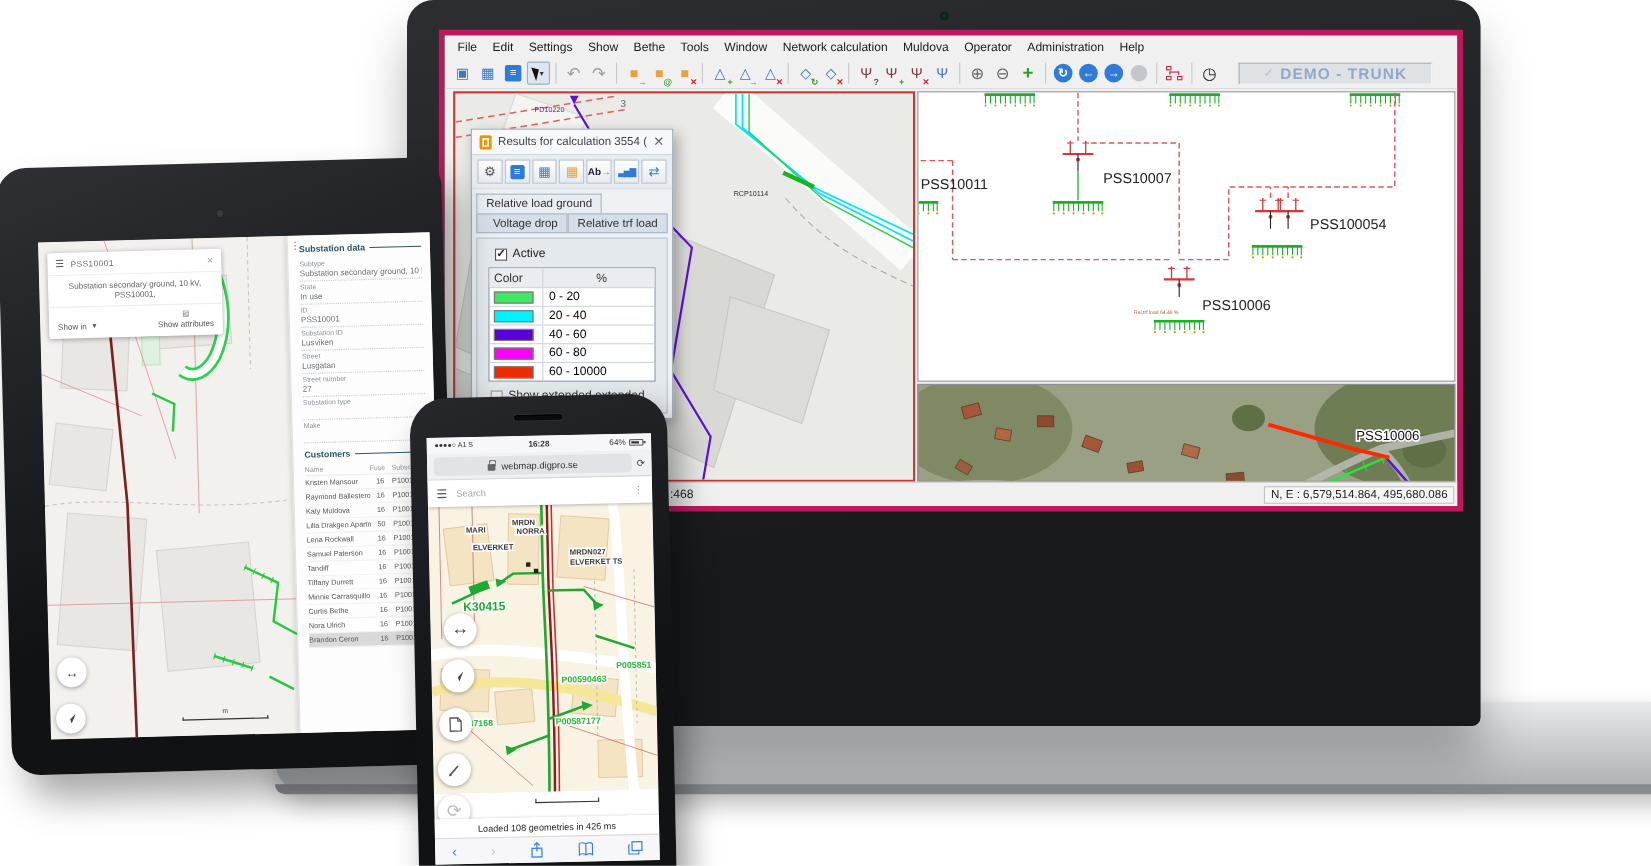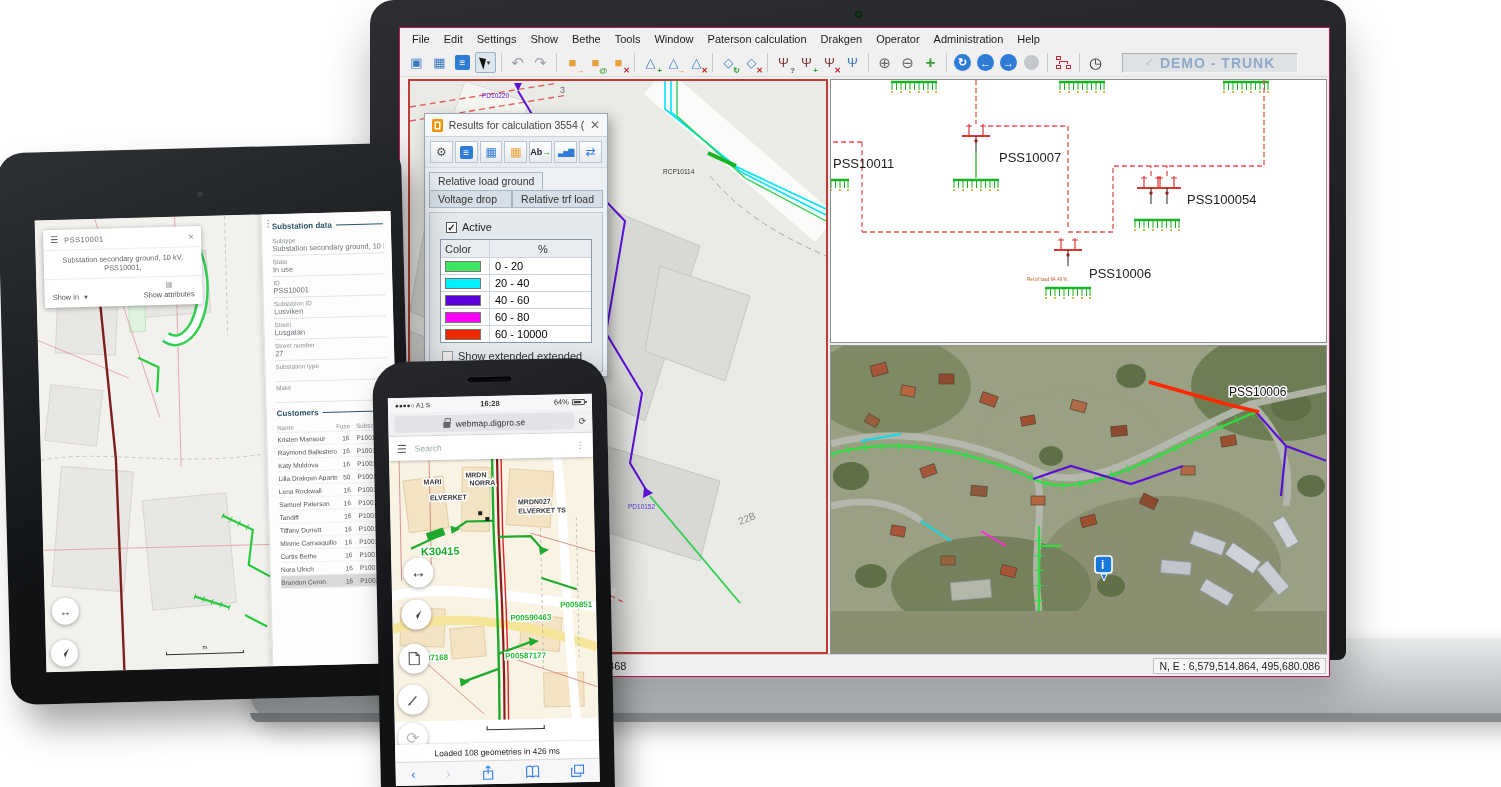--- a/index.html
+++ b/index.html
@@ -4,21 +4,21 @@
 <style>
 *{margin:0;padding:0;box-sizing:border-box}
 html,body{width:1501px;height:787px}
 body{background:#fff;font-family:"Liberation Sans",sans-serif;position:relative;overflow:hidden}
 .stage{position:absolute;inset:0;overflow:hidden}
 
 
 .laptop{position:absolute;left:370px;top:0;width:976px;height:660px;z-index:1}
 .laptop-bezel{position:absolute;inset:0;background:linear-gradient(170deg,#2c2e31,#17191b 70%);border-radius:24px 24px 8px 8px;box-shadow:0 30px 45px rgba(0,0,0,.28)}
 .laptop-cam{position:absolute;top:11px;left:50%;width:7px;height:7px;margin-left:-3px;border-radius:50%;background:#10331a;box-shadow:inset 0 0 2px #000}
-.laptop-screen{position:absolute;left:29px;top:27px;width:931px;height:650px;background:#14532d;overflow:hidden;border:1px solid #be185d}
+.laptop-screen{position:absolute;left:29px;top:27px;width:931px;height:438px;background:#14532d;overflow:hidden;border:5px solid #be185d}
 .laptop-base{position:absolute;left:250px;top:638px;width:1300px;height:84px;background:linear-gradient(#e8eaeb,#c4c8ca 55%,#a9adaf);border-radius:12px 12px 30px 30px;z-index:0;box-shadow:0 10px 22px rgba(0,0,0,.25)}
 .base-notch{position:absolute;left:435px;top:0;width:132px;height:13px;background:linear-gradient(#9aa0a3,#cdd1d3);border-radius:0 0 12px 12px}
 .base-edge{position:absolute;left:0;right:0;bottom:0;height:9px;background:#868b8e;border-radius:0 0 30px 30px}
 
 
 .app{width:100%;height:100%;display:flex;flex-direction:column;background:#f0f0f0}
 .menubar{height:21px;display:flex;align-items:center;gap:14px;padding:0 12px;font-size:11px;color:#1a1a1a}
 .menubar span{white-space:nowrap}
 .toolbar{height:28px;display:flex;align-items:center;gap:2px;padding:0 6px;border-bottom:1px solid #dcdcdc}
 .tb-sep{width:1px;height:19px;background:#c8c8c8;margin:0 3px}
@@ -54,21 +54,21 @@
 .dlg-appicon{width:13px;height:13px;background:#f39200;border-radius:2px;box-shadow:inset 0 0 0 2.5px #f39200,inset 0 0 0 4px #fff}
 .dlg-close{margin-left:auto;color:#666;font-size:12px}
 .dlg-tools{display:flex;gap:2px;padding:4px 5px;border-bottom:1px solid #d5dde4;background:#e9edf1}
 .dlg-tool{width:23px;height:22px;border:1px solid #b9c5d0;background:linear-gradient(#fdfdfd,#e7ebef);display:flex;align-items:center;justify-content:center;font-size:12px;color:#2f7cd6}
 .ab-ico{font-size:9px;font-weight:bold;color:#223}
 .bars-ico{font-size:8px;color:#2f7cd6;letter-spacing:-1px}
 .tabrow1{display:flex;padding:4px 4px 0}
 .tabrow2{display:flex;padding:0 4px}
 .tab{border:1px solid #a8b6c2;background:#cfdae3;padding:2px 8px;font-size:10.5px;color:#333;white-space:nowrap}
 .tab.active{background:#e7edf3;border-bottom-color:#e7edf3}
-.tabrow2 .tab{flex:1;text-align:left;background:#d6dfe7}
+.tabrow2 .tab{flex:1;text-align:right;background:#d6dfe7}
 .dlg-body{border:1px solid #b9c5d0;margin:4px;background:#e4e9ee;padding:6px 4px}
 .chk-line{display:flex;align-items:center;gap:5px;margin:2px 0 6px 12px;color:#222}
 .chk{width:11px;height:11px;border:1px solid #555;background:#fff;display:flex;align-items:center;justify-content:center;font-size:10px;font-weight:bold}
 .leg{border:1px solid #8b98a5;background:#fff;margin:0 6px}
 .leg-row{display:flex;height:17px;align-items:center;border-top:1px solid #ccd4db}
 .leg-row:first-child{border-top:none;background:#e9edf1;color:#333}
 .leg-c1{width:48px;padding:0 4px;display:flex;align-items:center}
 .leg-c2{flex:1;border-left:1px solid #ccd4db;padding-left:5px;height:100%;display:flex;align-items:center}
 .leg-sw{width:36px;height:11px;border:1px solid #777}
 .ext-line{display:flex;align-items:center;gap:5px;margin:7px 0 3px 8px;color:#333}
@@ -155,22 +155,22 @@
       <div class="app">
 
         <div class="menubar">
           <span>File</span>
           <span>Edit</span>
           <span>Settings</span>
           <span>Show</span>
           <span>Bethe</span>
           <span>Tools</span>
           <span>Window</span>
-          <span>Paterson calculation</span>
-          <span>Drakgen</span>
+          <span>Network calculation</span>
+          <span>Muldova</span>
           <span>Operator</span>
           <span>Administration</span>
           <span>Help</span>
         </div>
 
         <div class="toolbar">
           <span class="tbi">▣</span>
           <span class="tbi">▦</span>
           <span class="tbi">
               <span class="i-list-glyph">≡</span>

